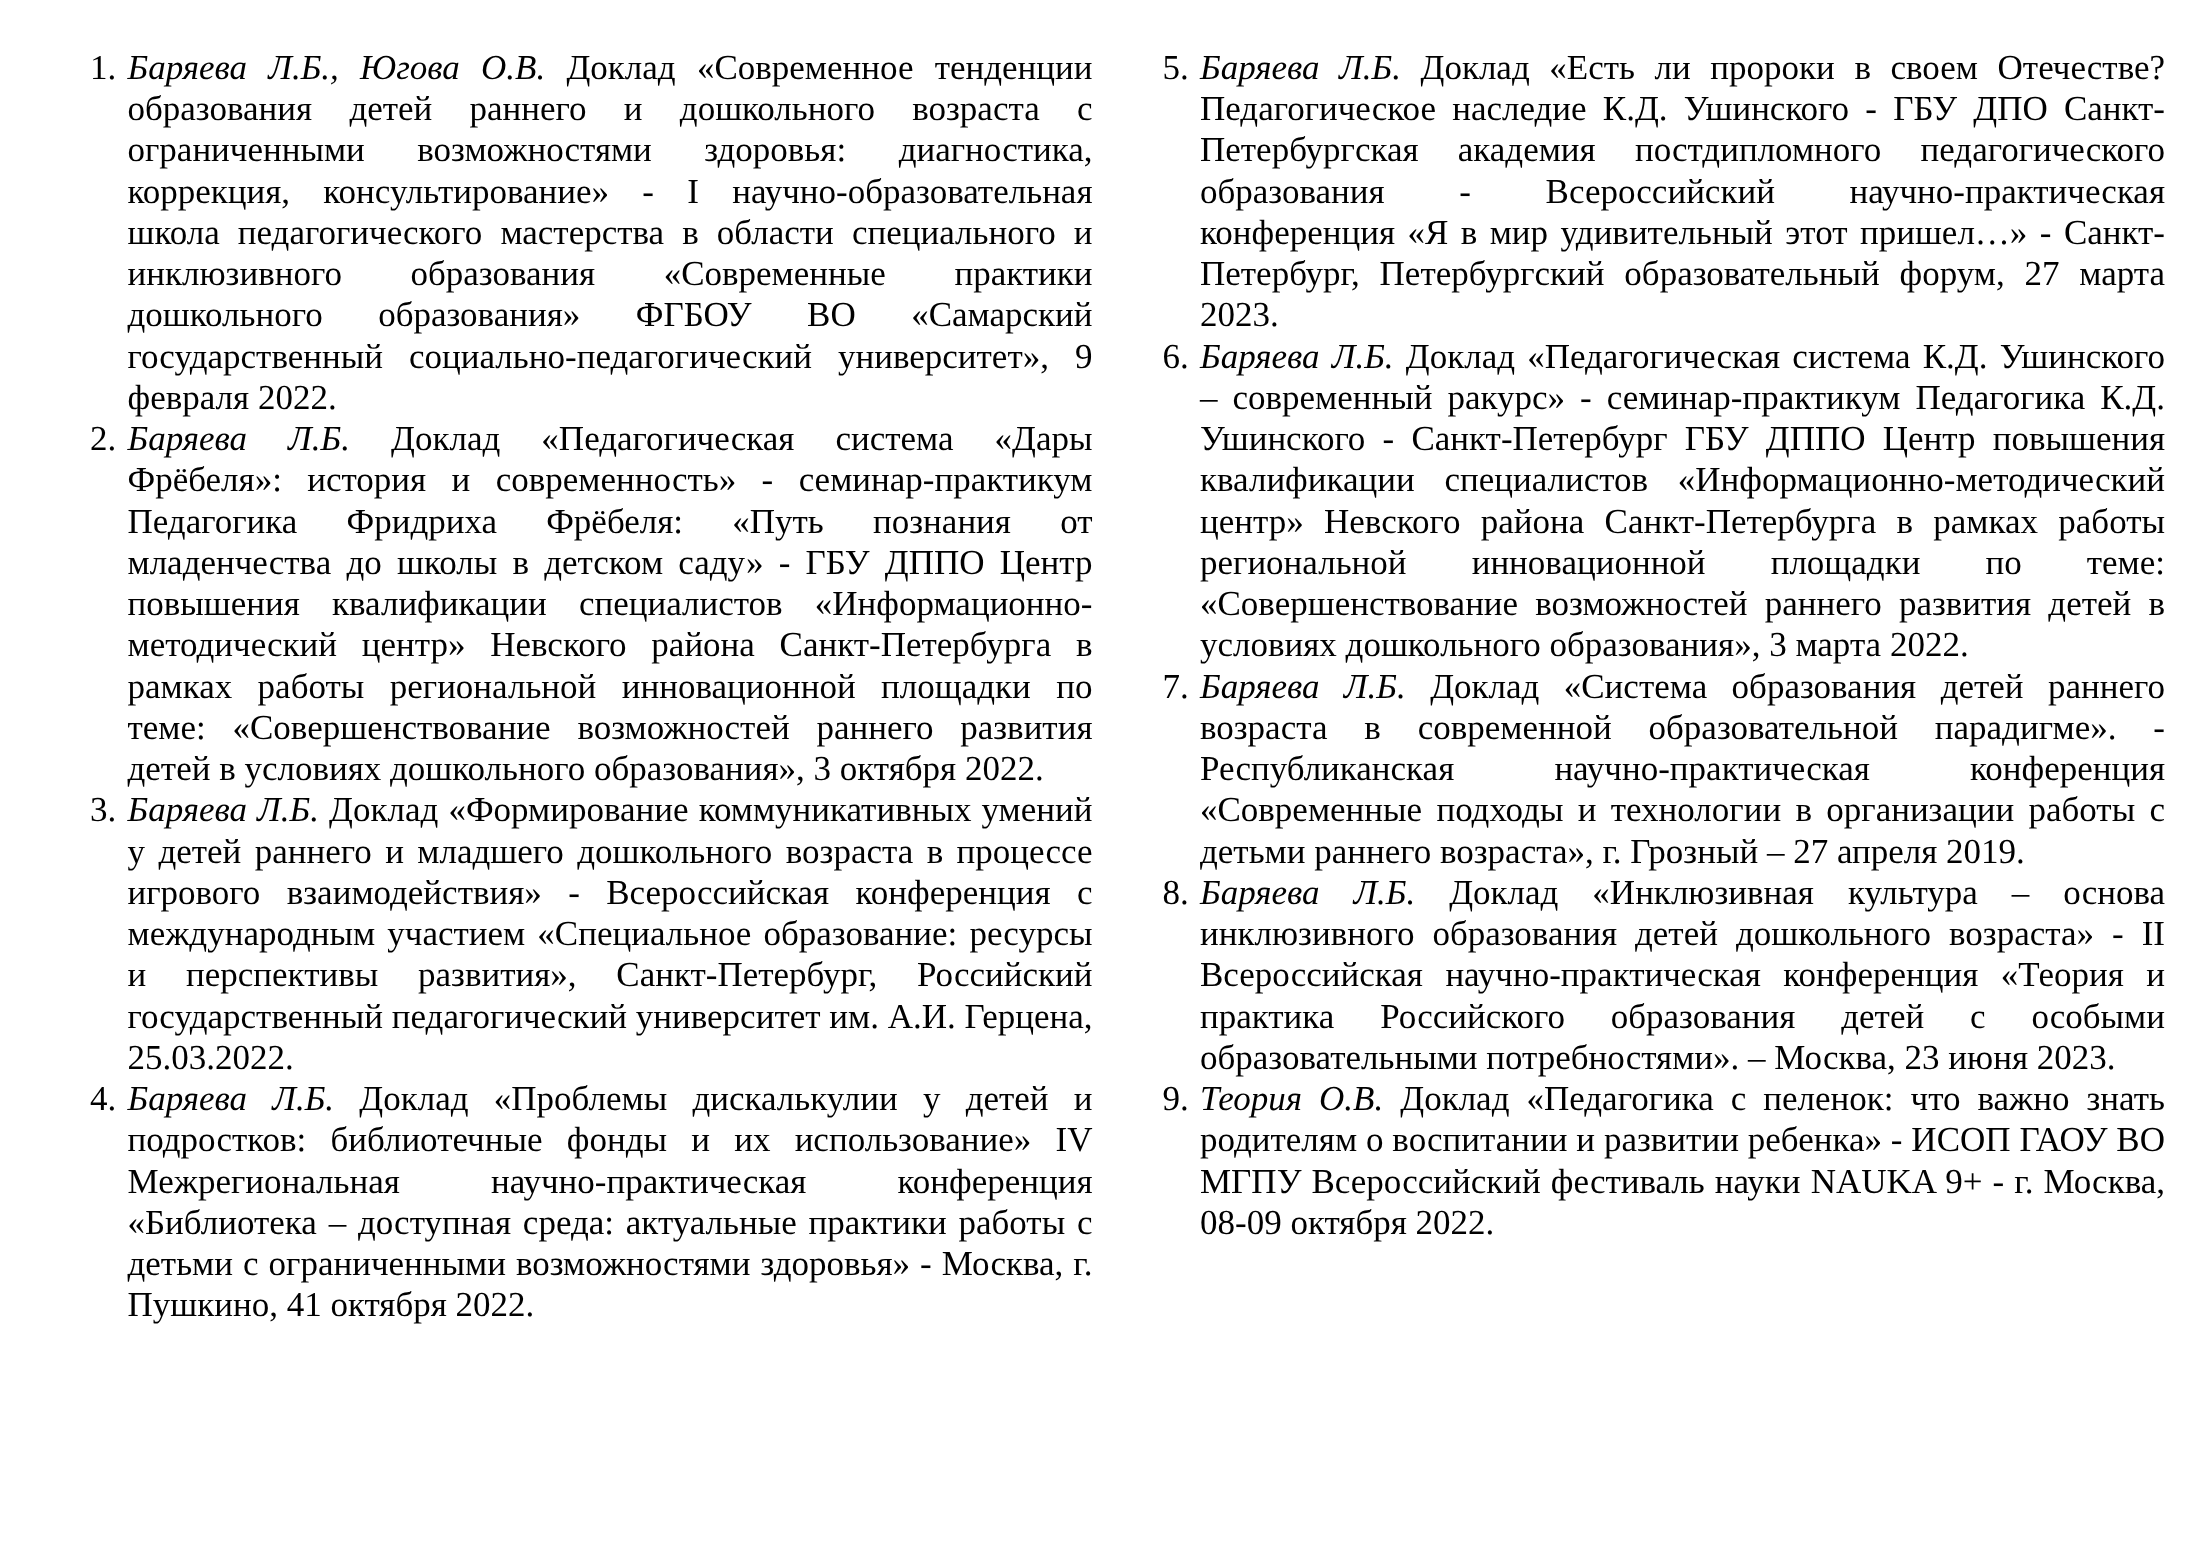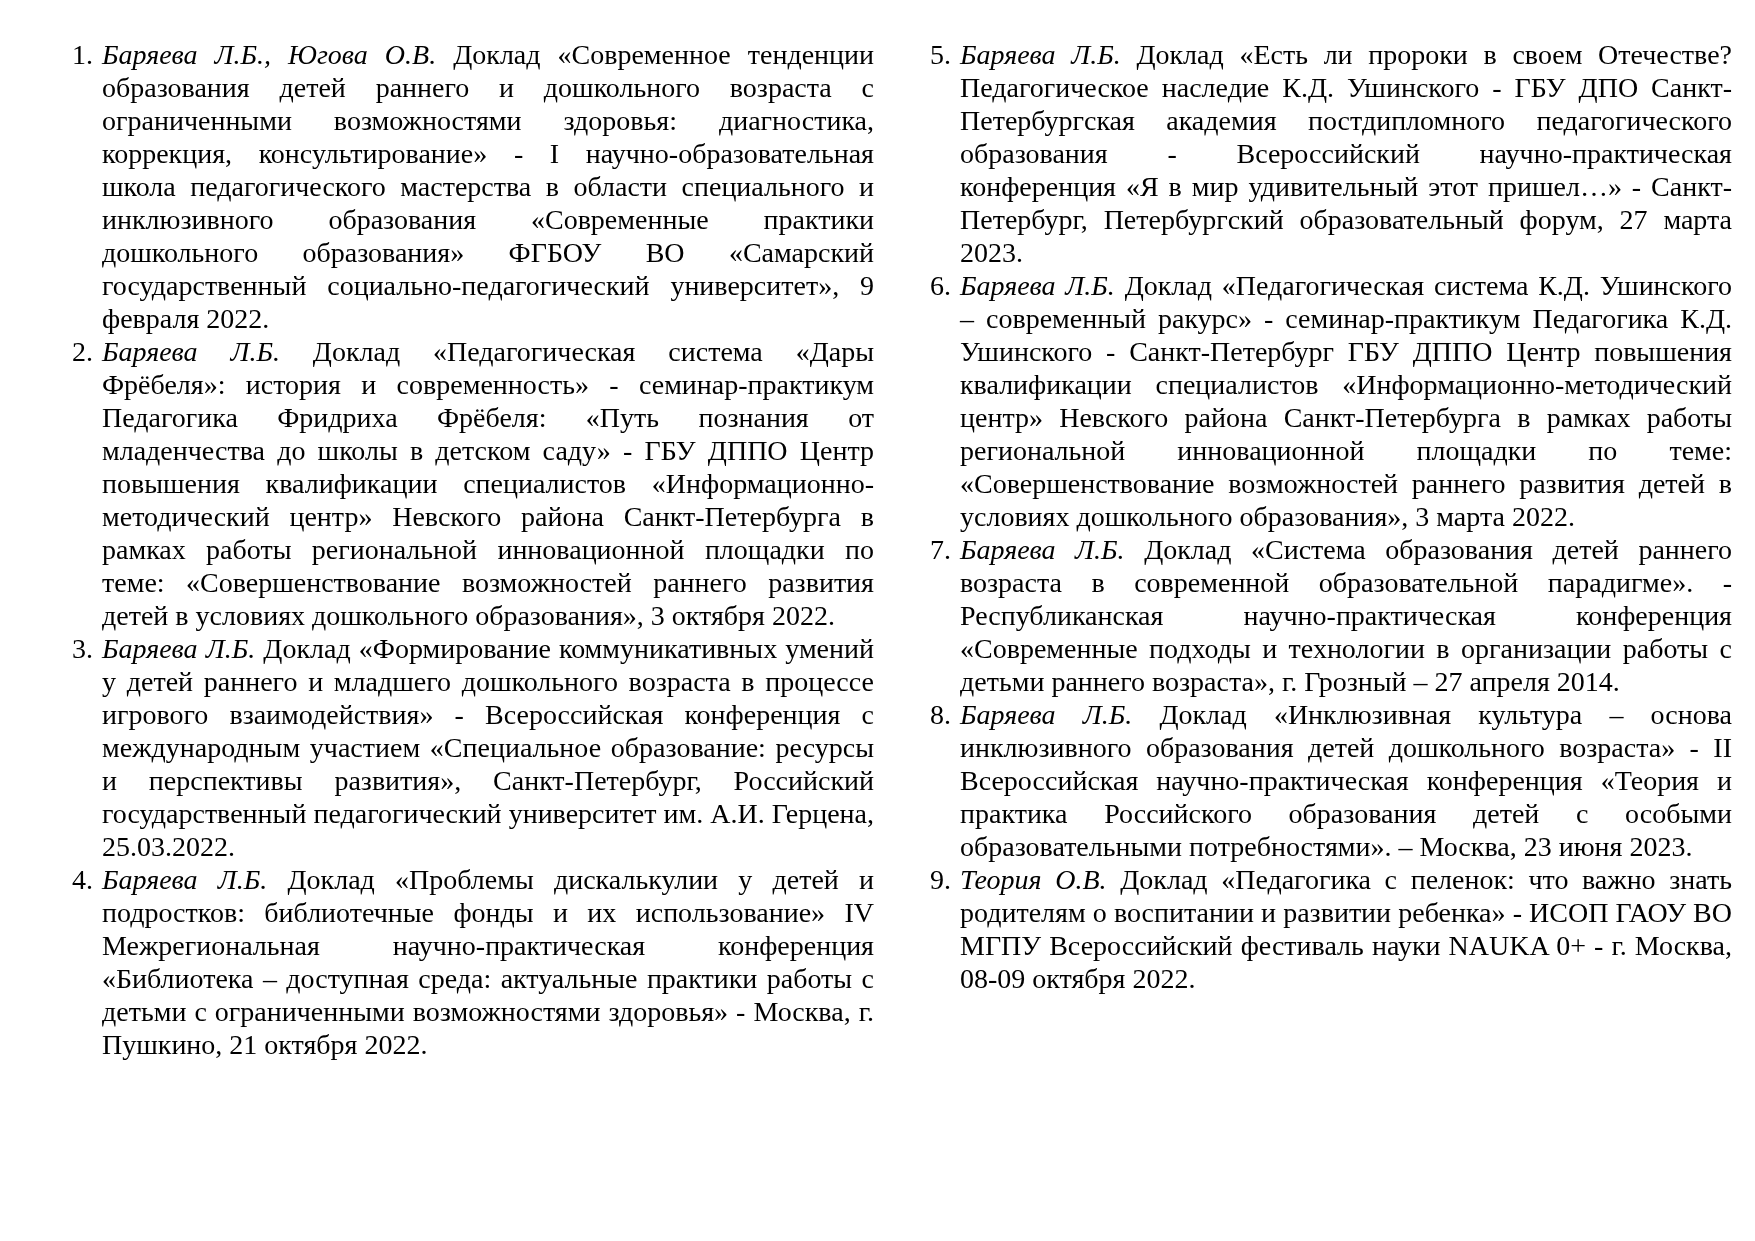--- a/index.html
+++ b/index.html
@@ -62,47 +62,47 @@
       <p class="body"><i class="author">Баряева Л.Б.</i> <span>Доклад «Педагогическая система «Дары Фрёбеля»: история и современность» - семинар-практикум Педагогика Фридриха Фрёбеля: «Путь познания от младенчества до школы в детском саду» - ГБУ ДППО Центр повышения квалификации специалистов «Информационно-методический центр» Невского района Санкт-Петербурга в рамках работы региональной инновационной площадки по теме: «Совершенствование возможностей раннего развития детей в условиях дошкольного образования», 3 октября 2022.</span></p>
     </div>
 
     <div class="item">
       <span class="num">3.</span>
       <p class="body"><i class="author">Баряева Л.Б.</i> <span>Доклад «Формирование коммуникативных умений у детей раннего и младшего дошкольного возраста в процессе игрового взаимодействия» - Всероссийская конференция с международным участием «Специальное образование: ресурсы и перспективы развития», Санкт-Петербург, Российский государственный педагогический университет им. А.И. Герцена, 25.03.2022.</span></p>
     </div>
 
     <div class="item">
       <span class="num">4.</span>
-      <p class="body"><i class="author">Баряева Л.Б.</i> <span>Доклад «Проблемы дискалькулии у детей и подростков: библиотечные фонды и их использование» IV Межрегиональная научно-практическая конференция «Библиотека – доступная среда: актуальные практики работы с детьми с ограниченными возможностями здоровья» - Москва, г. Пушкино, 21 октября 2022.</span></p>
+      <p class="body"><i class="author">Баряева Л.Б.</i> <span>Доклад «Проблемы дискалькулии у детей и подростков: библиотечные фонды и их использование» IV Межрегиональная научно-практическая конференция «Библиотека – доступная среда: актуальные практики работы с детьми с ограниченными возможностями здоровья» - Москва, г. Пушкино, 41 октября 2022.</span></p>
     </div>
 
   </div>
 
   <div class="column">
 
     <div class="item">
       <span class="num">5.</span>
       <p class="body"><i class="author">Баряева Л.Б.</i> <span>Доклад «Есть ли пророки в своем Отечестве? Педагогическое наследие К.Д. Ушинского - ГБУ ДПО Санкт-Петербургская академия постдипломного педагогического образования - Всероссийский научно-практическая конференция «Я в мир удивительный этот пришел…» - Санкт-Петербург, Петербургский образовательный форум, 27 марта 2023.</span></p>
     </div>
 
     <div class="item">
       <span class="num">6.</span>
       <p class="body"><i class="author">Баряева Л.Б.</i> <span>Доклад «Педагогическая система К.Д. Ушинского – современный ракурс» - семинар-практикум Педагогика К.Д. Ушинского - Санкт-Петербург ГБУ ДППО Центр повышения квалификации специалистов «Информационно-методический центр» Невского района Санкт-Петербурга в рамках работы региональной инновационной площадки по теме: «Совершенствование возможностей раннего развития детей в условиях дошкольного образования», 3 марта 2022.</span></p>
     </div>
 
     <div class="item">
       <span class="num">7.</span>
-      <p class="body"><i class="author">Баряева Л.Б.</i> <span>Доклад «Система образования детей раннего возраста в современной образовательной парадигме». - Республиканская научно-практическая конференция «Современные подходы и технологии в организации работы с детьми раннего возраста», г. Грозный – 27 апреля 2014.</span></p>
+      <p class="body"><i class="author">Баряева Л.Б.</i> <span>Доклад «Система образования детей раннего возраста в современной образовательной парадигме». - Республиканская научно-практическая конференция «Современные подходы и технологии в организации работы с детьми раннего возраста», г. Грозный – 27 апреля 2019.</span></p>
     </div>
 
     <div class="item">
       <span class="num">8.</span>
       <p class="body"><i class="author">Баряева Л.Б.</i> <span>Доклад «Инклюзивная культура – основа инклюзивного образования детей дошкольного возраста» - II Всероссийская научно-практическая конференция «Теория и практика Российского образования детей с особыми образовательными потребностями». – Москва, 23 июня 2023.</span></p>
     </div>
 
     <div class="item">
       <span class="num">9.</span>
-      <p class="body"><i class="author">Теория О.В.</i> <span>Доклад «Педагогика с пеленок: что важно знать родителям о воспитании и развитии ребенка» - ИСОП ГАОУ ВО МГПУ Всероссийский фестиваль науки NAUKA 0+ - г. Москва, 08-09 октября 2022.</span></p>
+      <p class="body"><i class="author">Теория О.В.</i> <span>Доклад «Педагогика с пеленок: что важно знать родителям о воспитании и развитии ребенка» - ИСОП ГАОУ ВО МГПУ Всероссийский фестиваль науки NAUKA 9+ - г. Москва, 08-09 октября 2022.</span></p>
     </div>
 
   </div>
 
 </div>
 
 </body></html>

